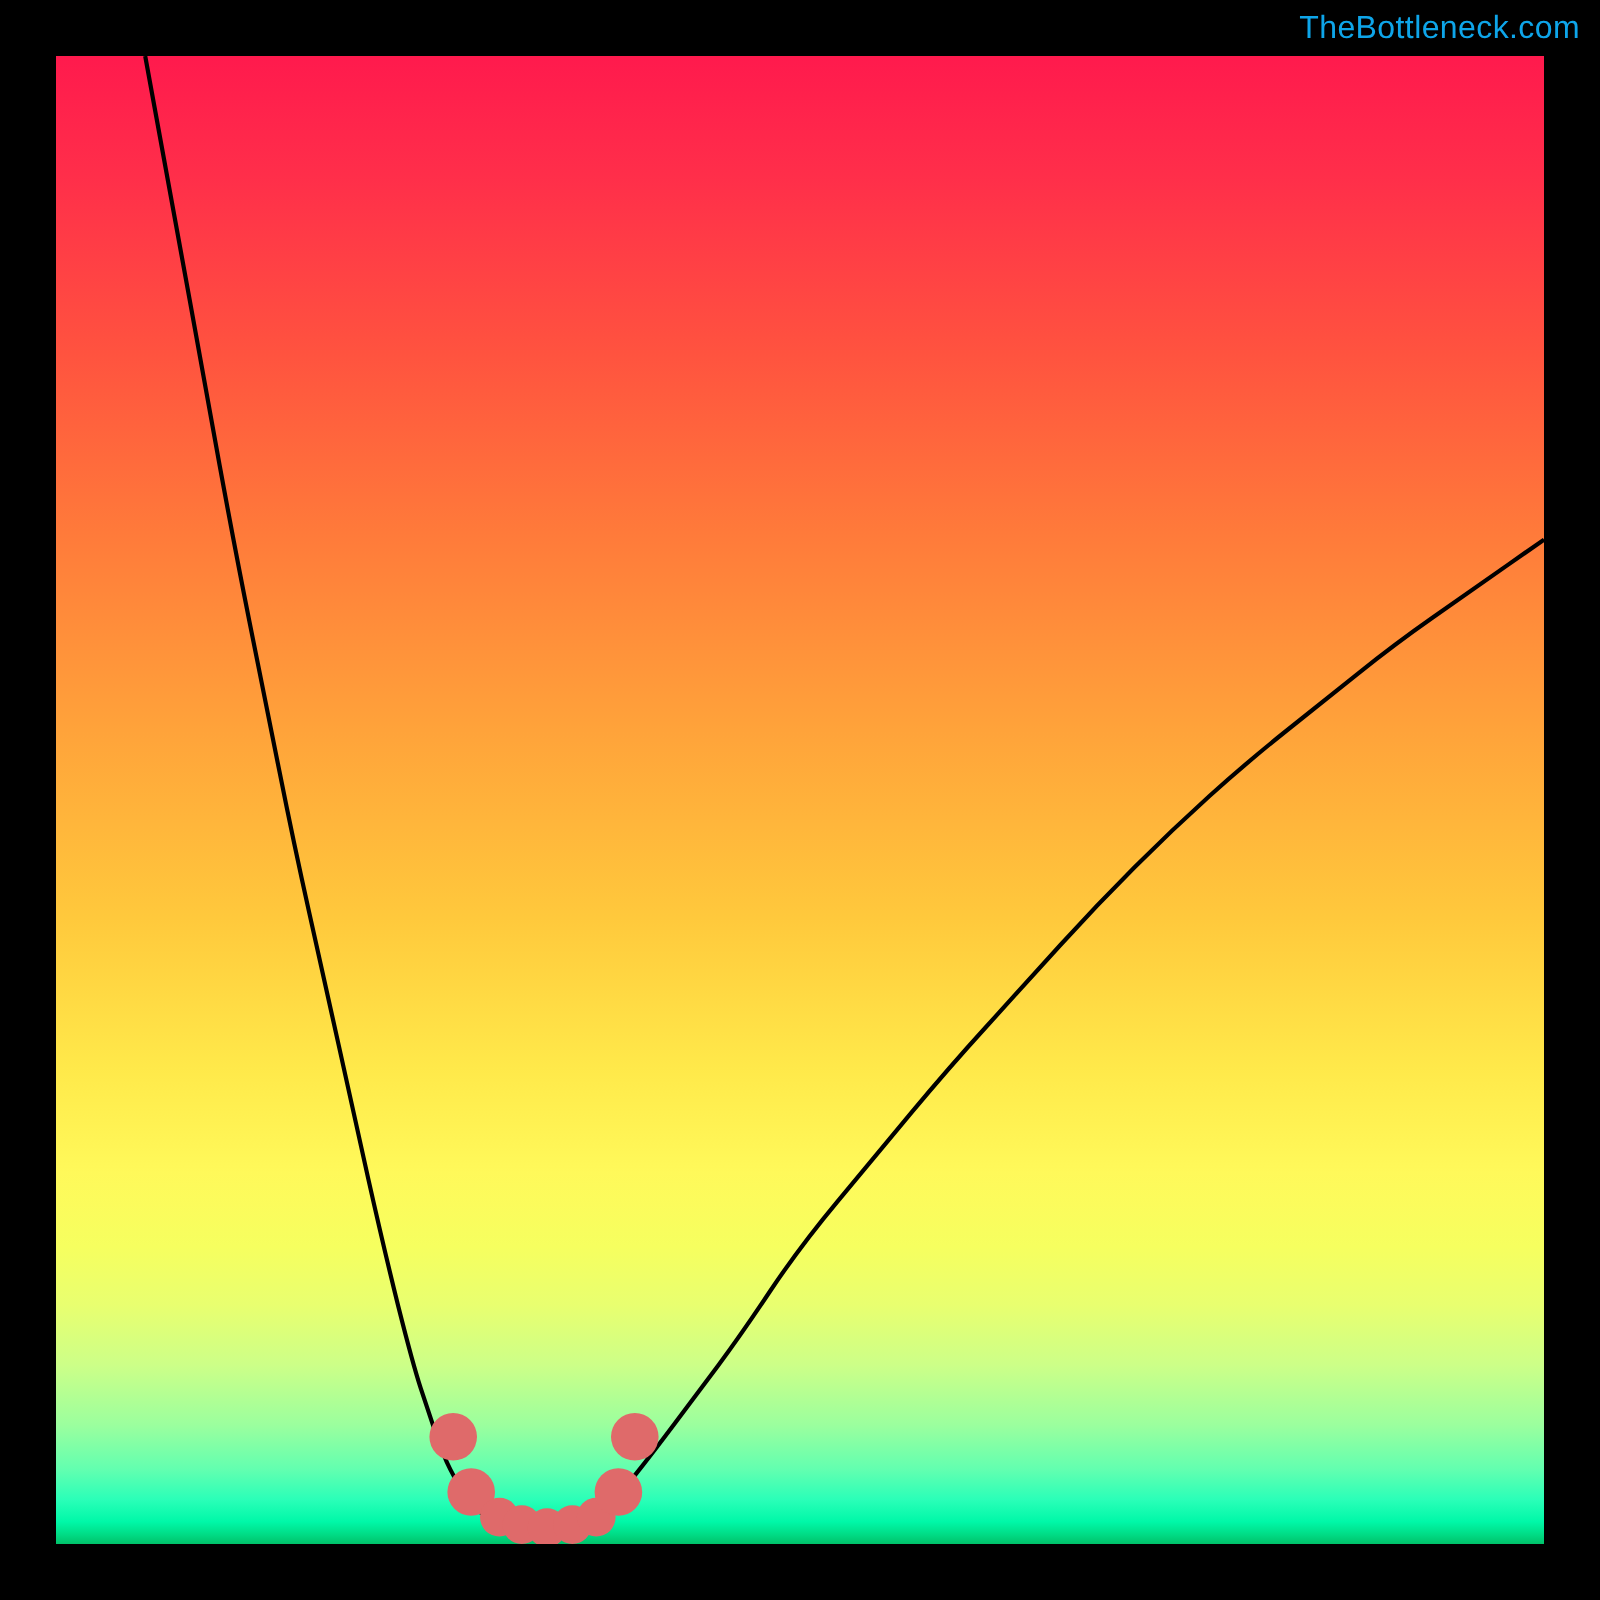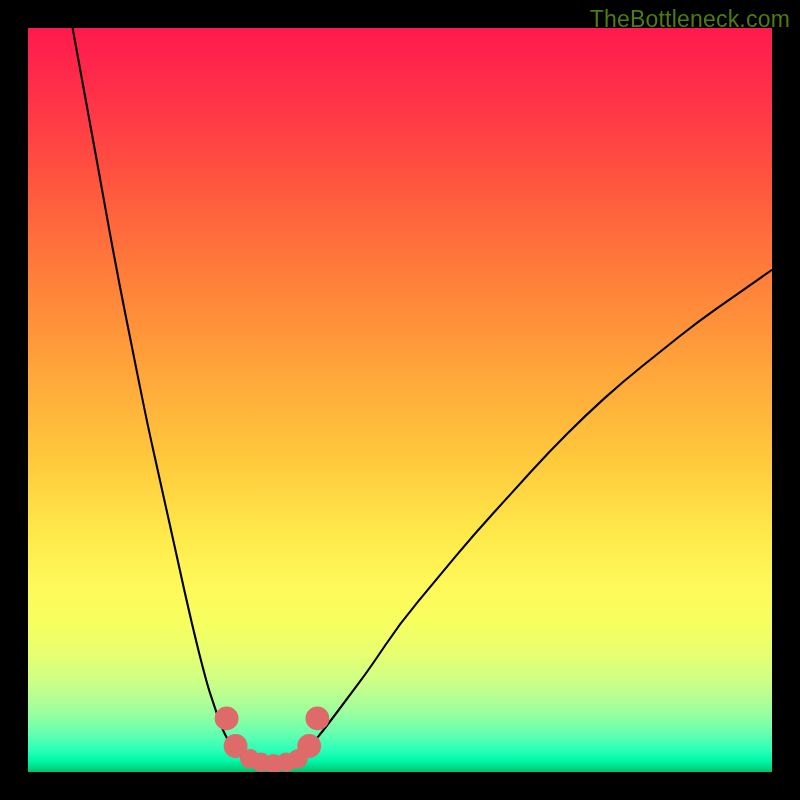--- a/index.html
+++ b/index.html
@@ -47,23 +47,23 @@
       #2bffb8 97%,
       #00f8a8 98.5%,
       #00de88 99.3%,
       #00c26a 100%
     );
   }
   .watermark {
     position: absolute;
     top: 6px;
     right: 10px;
-    font-size: 23px;
+    font-size: 16px;
     font-weight: 500;
-    color: #4d7c0f;
+    color: #0ea5e9;
     letter-spacing: 0.2px;
   }
   svg.curve {
     position: absolute;
     inset: 0;
   }
   .curve-path {
     fill: none;
     stroke: #000;
     stroke-width: 2.1;

